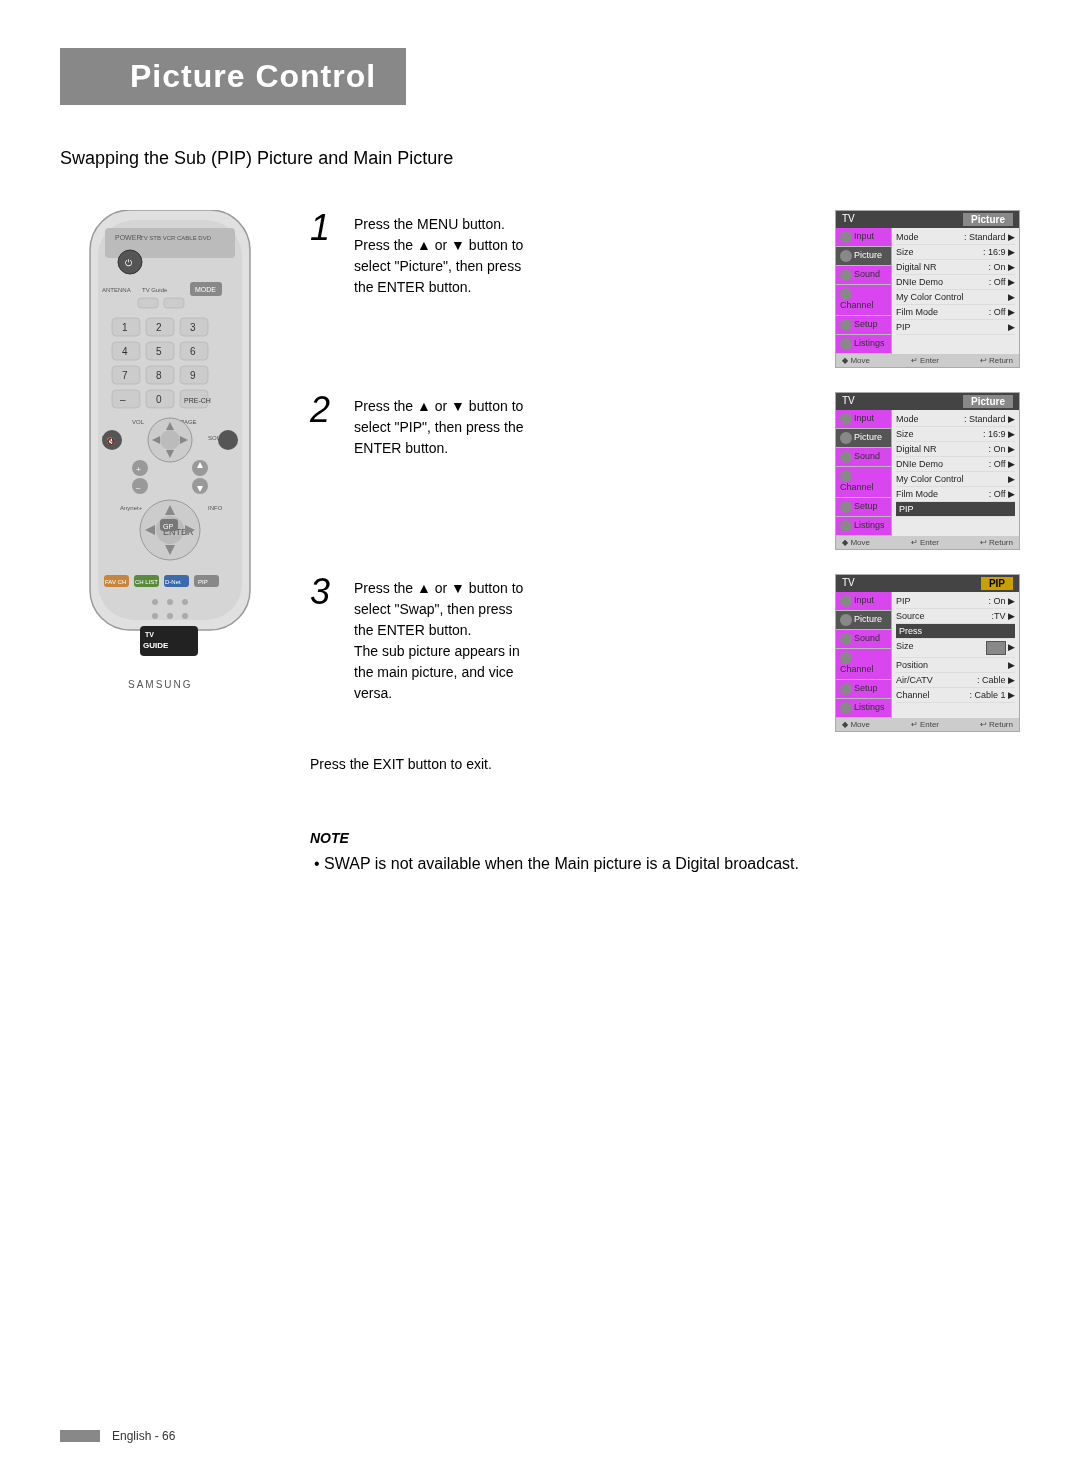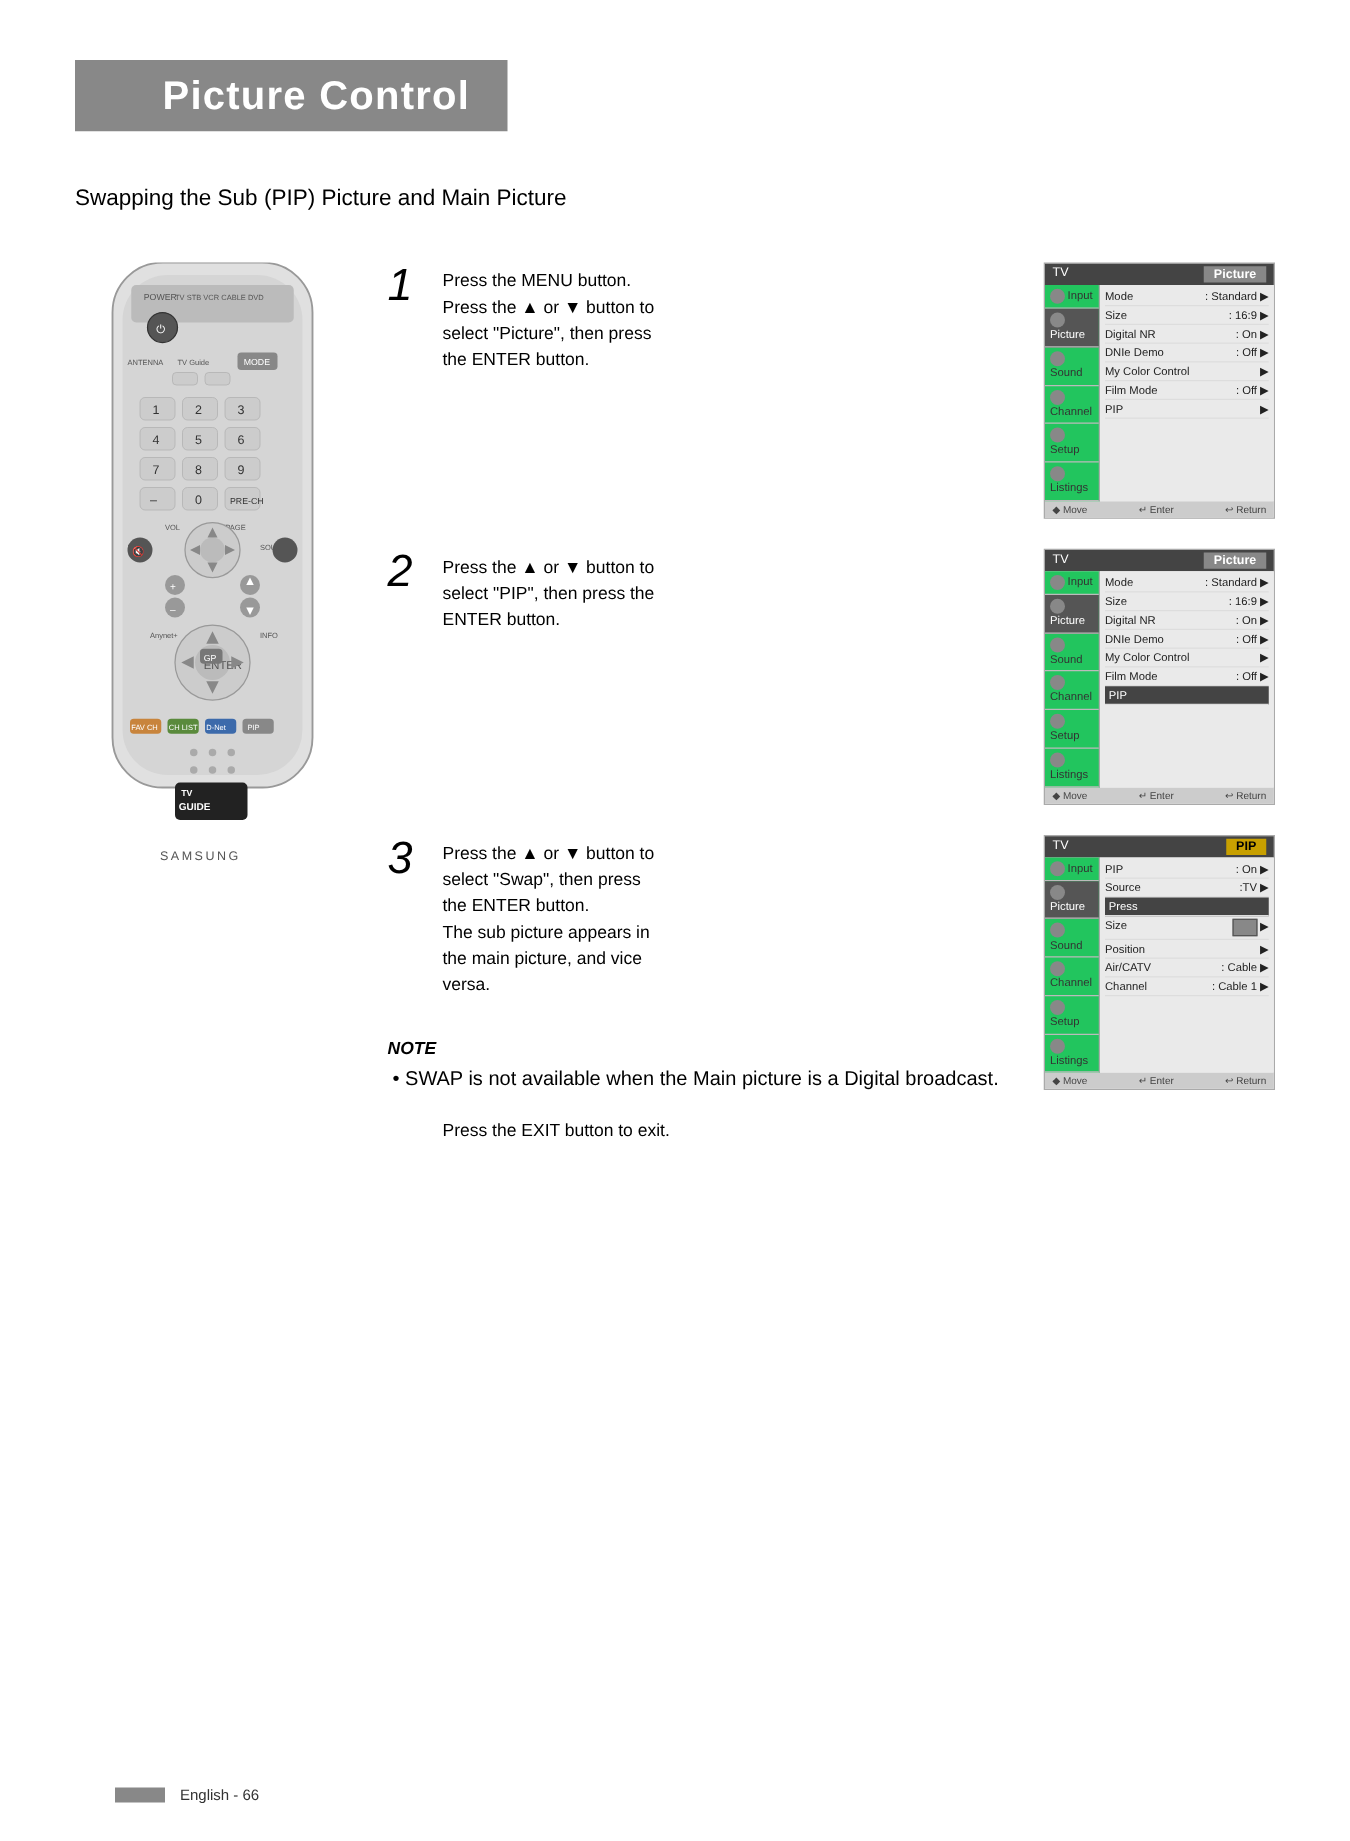--- a/index.html
+++ b/index.html
@@ -123,22 +123,22 @@
       color: #000;
       font-weight: bold;
     }
 
     .tv-screen-body {
       display: flex;
       padding: 0;
     }
 
     .tv-sidebar {
-      width: 44px;
-      background: #22c55e;
+      width: 56px;
+      background: #d946ef;
       border-right: 1px solid #aaa;
     }
 
     .tv-sidebar-item {
       padding: 3px 4px;
       font-size: 9px;
       border-bottom: 1px solid #bbb;
       color: #333;
       line-height: 1.3;
       cursor: pointer;
@@ -226,21 +226,20 @@
 
     
     .page-footer {
       position: absolute;
       bottom: 30px;
       left: 60px;
       right: 60px;
       display: flex;
       align-items: center;
       gap: 12px;
-      margin-left: 32px;
     }
 
     .footer-bar {
       width: 40px;
       height: 12px;
       background: #888;
     }
 
     .footer-text {
       font-size: 12px;
@@ -559,21 +558,21 @@
         </div>
       </div>
       <div class="tv-footer">
         <span>◆ Move</span>
           <span>↵ Enter</span>
           <span>↩ Return</span>
       </div>
     </div>
   </div>
 
-  <div style="margin-top: 12px; margin-left: 44px; font-size: 14px;">Press the EXIT button to exit.</div>
+  <div style="margin-top: 12px; font-size: 14px;">Press the EXIT button to exit.</div>
 </div>
 
 <div class="note-section">
   <div class="note-title">NOTE</div>
   <div class="note-text">SWAP is not available when the Main picture is a Digital broadcast.</div>
 </div>
 
 <div class="page-footer">
   <div class="footer-bar"></div>
   <span class="footer-text">English - 66</span>

